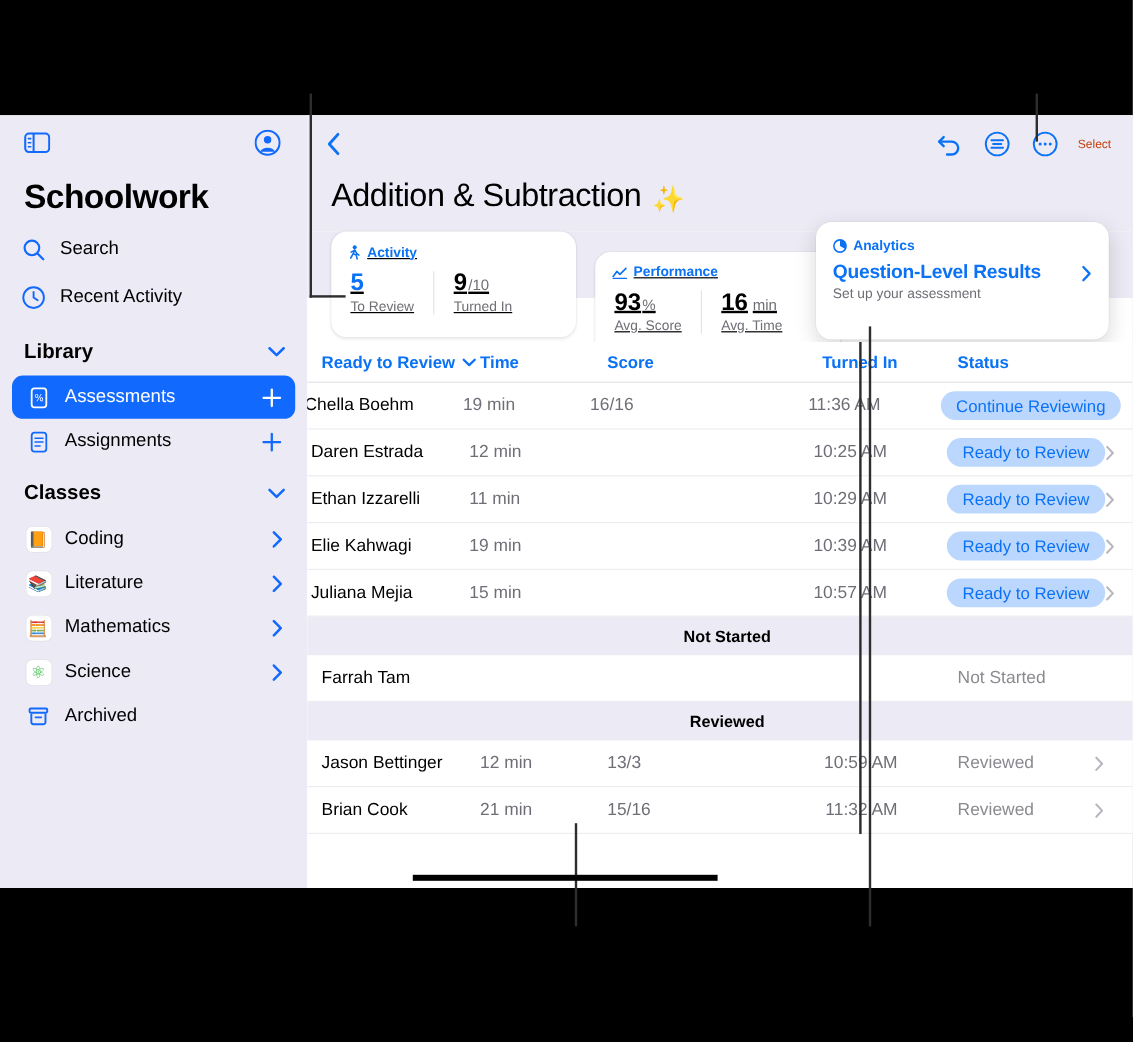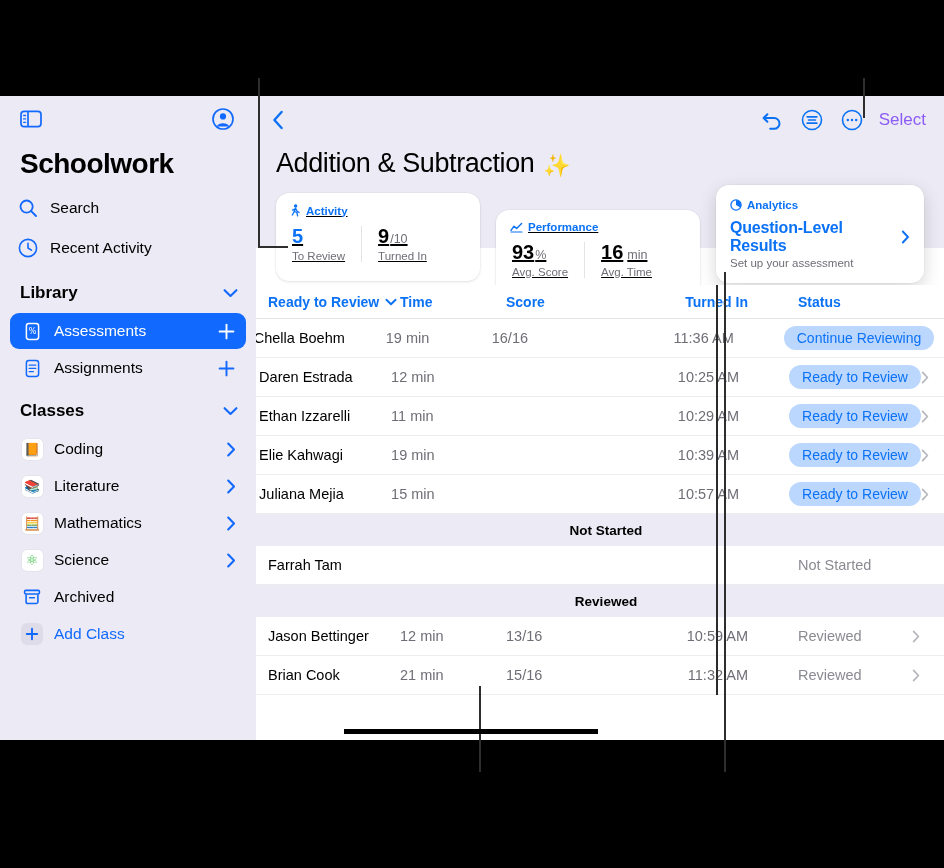--- a/index.html
+++ b/index.html
@@ -68,21 +68,21 @@
   }
   
   #main{flex:1 1 auto;height:644px;background:#ffffff;position:relative;overflow:hidden;}
   .main-top{background:#eceaf4;}
   .m-toolbar{
     height:48px;display:flex;align-items:center;
     padding:0 18px 0 12px;box-sizing:border-box;
   }
   .m-toolbar .sp{flex:1 1 auto;}
   .tb-btn{margin-left:18px;display:flex;align-items:center;}
-  .tb-select{font-size:17px;color:#8b5cf6;margin-left:16px;}
+  .tb-select{font-size:10px;color:#c2410c;margin-left:16px;}
   .m-title{
     font-size:27px;font-weight:normal;color:#000;letter-spacing:-0.4px;
     padding:4px 0 14px 20px;display:flex;align-items:flex-end;gap:9px;
   }
   
   .cards{
     display:flex;gap:16px;padding:0 0 0 20px;position:relative;height:92px;
     background:linear-gradient(to bottom,#eceaf4 0,#eceaf4 60%,#fff 60%,#fff 100%);
     text-decoration:underline;
   }
@@ -98,21 +98,21 @@
   .metrics{display:flex;margin-top:9px;}
   .metric{padding:0 16px;}
   .metric.div{border-left:1px solid #e3e3e8;}
   .metric .big{font-size:20px;font-weight:bold;color:#000;line-height:1.05;}
   .metric .big.blue{color:#0b72f5;}
   .metric .sub{font-size:12.5px;color:#6e6e76;font-weight:normal;margin-left:1px;}
   .metric .cap{font-size:11.5px;color:#6e6e76;margin-top:3px;}
   #card-activity{width:204px;}
   #card-performance{width:204px;margin-top:17px;}
   #card-analytics{
-    width:208px;position:absolute;right:20px;top:-8px;height:98px;
+    width:244px;position:absolute;right:20px;top:-8px;height:98px;
     box-shadow:0 6px 18px rgba(0,0,0,0.16),0 0 0 0.5px rgba(0,0,0,0.05);
     padding-top:14px;
   }
   .an-title{
     font-size:16px;font-weight:bold;color:#0b72f5;padding:0 14px;margin-top:8px;
     display:flex;align-items:center;justify-content:space-between;letter-spacing:-0.2px;
   }
   .an-sub{font-size:11.5px;color:#6e6e76;padding:0 14px;margin-top:2px;}
   
   .tbl{position:relative;background:#fff;}
@@ -303,31 +303,20 @@
       <span class="ic">
         <svg width="20" height="20" viewBox="0 0 20 20">
           <rect x="2.6" y="3.4" width="14.8" height="3.6" rx="1.2" fill="none" stroke="#1269fd" stroke-width="1.6"></rect>
           <path d="M4.1 7.6v7.1a1.8 1.8 0 0 0 1.8 1.8h8.2a1.8 1.8 0 0 0 1.8-1.8V7.6" fill="none" stroke="#1269fd" stroke-width="1.6"></path>
           <line x1="7.6" y1="10.8" x2="12.4" y2="10.8" stroke="#1269fd" stroke-width="1.5" stroke-linecap="round"></line>
         </svg>
       </span>
       <span class="lbl">Archived</span>
     </div>
 
-    <div class="sb-item">
-      <span class="ic">
-        <span class="plusbox">
-          <svg width="14" height="14" viewBox="0 0 14 14">
-            <line x1="7" y1="1.8" x2="7" y2="12.2" stroke="#1269fd" stroke-width="1.9" stroke-linecap="round"></line>
-            <line x1="1.8" y1="7" x2="12.2" y2="7" stroke="#1269fd" stroke-width="1.9" stroke-linecap="round"></line>
-          </svg>
-        </span>
-      </span>
-      <span class="lbl" style="color:#1269fd;">Add Class</span>
-    </div>
 
   </div>
 
   <div id="main">
 
     <div class="main-top">
 
       <div class="m-toolbar">
         <span class="tb-btn" style="margin-left:4px;">
           <svg width="12" height="20" viewBox="0 0 12 20">
@@ -537,21 +526,21 @@
             <div class="c-status">
               <span class="plain">Not Started</span>
             </div>
           </div>
           <div class="trow sect">
             <div class="c-name" style="width: auto; flex: 0 0 auto;">Reviewed</div>
           </div>
           <div class="trow">
             <div class="c-name">Jason <b>Bettinger</b></div>
             <div class="c-time">12 min</div>
-            <div class="c-score">13/16</div>
+            <div class="c-score">13/3</div>
             <div class="c-turn">10:59 AM</div>
             <div class="c-gap"></div>
             <div class="c-status">
               <span class="plain">Reviewed</span>
               <span class="chev">
                 <svg width="8" height="13" viewBox="0 0 8 13">
                   <path d="M1.6 1.4 6.4 6.5 1.6 11.6" fill="none" stroke="#b6b6bd" stroke-width="1.7" stroke-linecap="round" stroke-linejoin="round"></path>
                 </svg>
               </span>
             </div>

